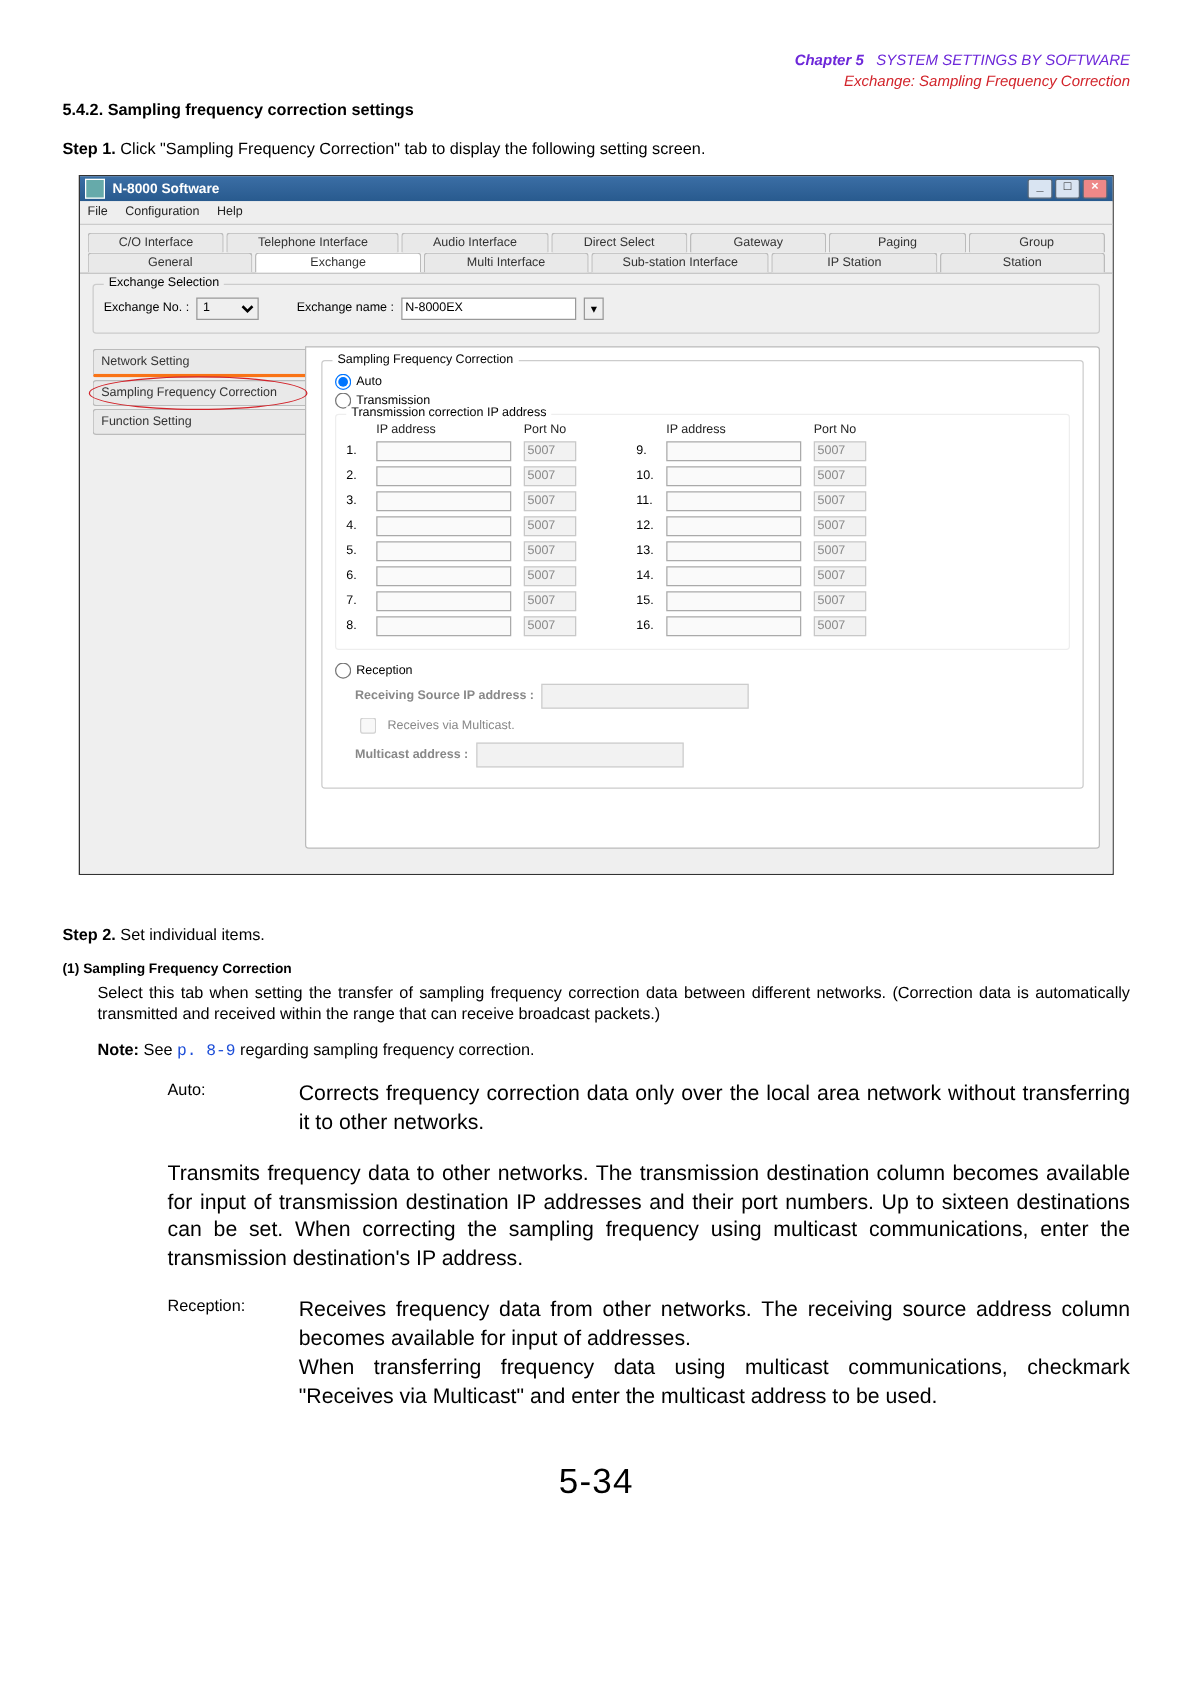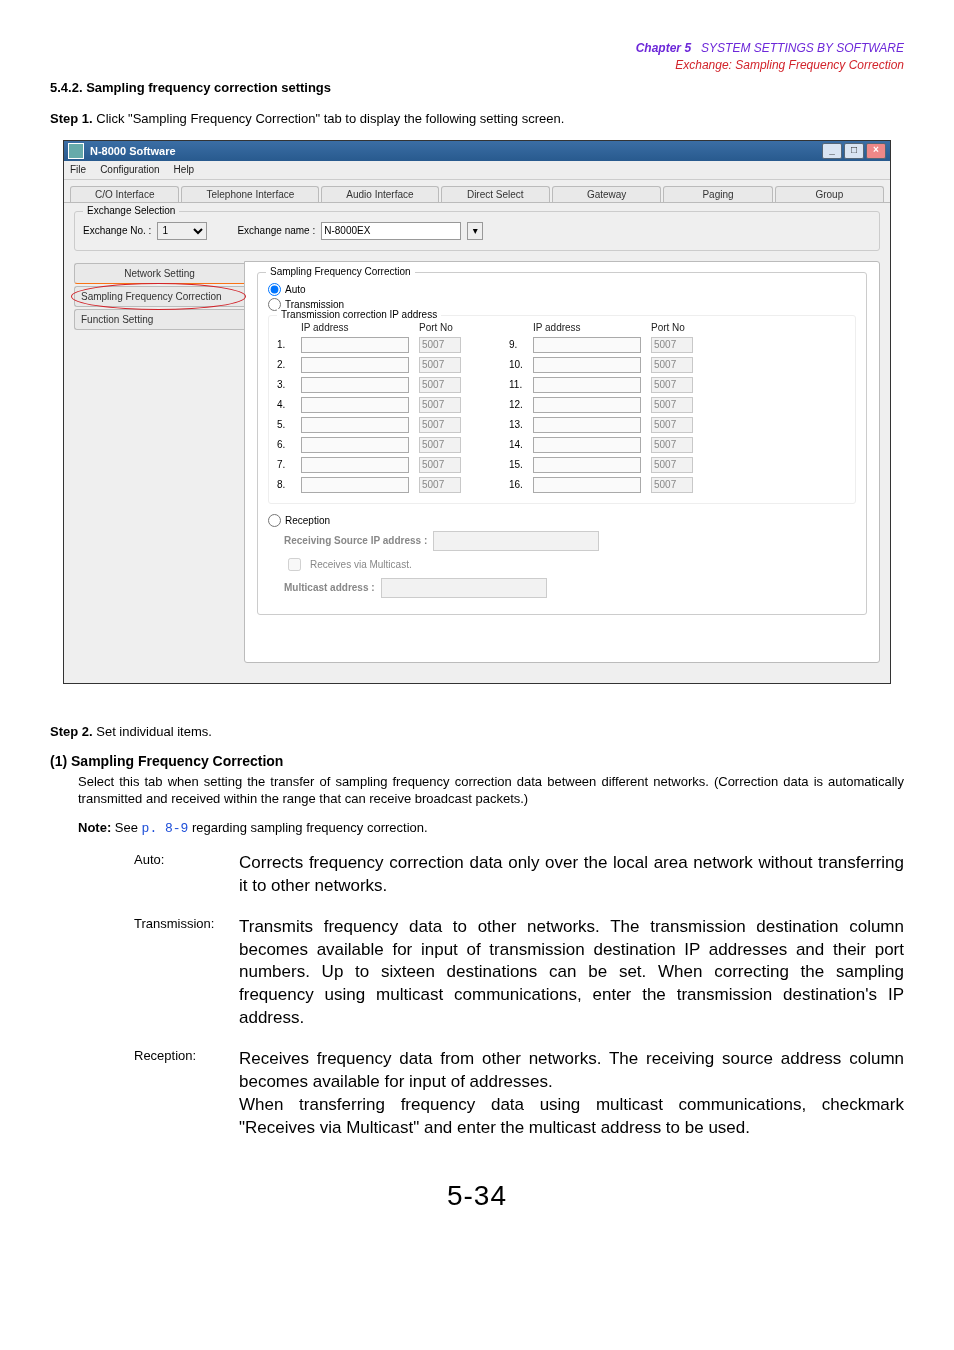--- a/index.html
+++ b/index.html
@@ -113,21 +113,21 @@
   .body-flex { display:flex; }
   .lefttabs { width:170px; display:flex; flex-direction:column; gap:2px; padding-top:2px; }
   .sidetab {
     border:1px solid #bbb; border-right:none;
     background:#e9e9e9;
     padding: 4px 6px;
     border-radius: 3px 0 0 3px;
     color:#333;
     font-size:10px;
   }
-  .sidetab.top { border-bottom:1px solid #f97316;text-align:center; }
+  .sidetab.top { border-bottom:3px solid #f97316; }
   .sidetab.active {
     position:relative;
   }
   .sidetab.active .ellipse {
     position:absolute; left:-4px; top:-4px; right:-2px; bottom:-4px;
     border:1.5px solid #d2232a; border-radius: 50% / 50%;
     pointer-events:none;
   }
 
   .rightpane {
@@ -166,21 +166,21 @@
 
   .recv-block .field-row { margin:4px 0; display:flex; align-items:center; gap:6px; }
   .recv-block .field-row label { font-size:10px; color:#888; }
   .recv-block input[type=text].dis { width:160px; height:16px; border:1px solid #ccc; background:#f2f2f2; font-size:10px; }
   .recv-block .chk-row label { color:#888; }
   .recv-block .bold-dis { font-weight:bold; color:#888; }
 
   
   .step2 { font-size:13px; margin: 10px 0 14px 0; }
   .step2 .step { font-weight: bold; }
-  .subhead { font-size:14px; font-weight:bold; margin-bottom:4px; }
+  .subhead { font-size:11px; font-weight:bold; margin-bottom:4px; }
   .para {
     font-size:13px; line-height:1.35; text-align: justify; margin: 0 0 12px 28px;
   }
   .note-line { font-size:13px; margin: 0 0 16px 28px; }
   .note-line .note { font-weight:bold; }
   .note-line .link { color:#1d4ed8;font-family:Liberation Mono, monospace; }
 
   .deflist { margin-left: 84px; margin-right: 0; }
   .defrow { display:flex; margin-bottom:18px; }
   .defrow .term { width:105px; font-size:13px; flex-shrink:0; }
@@ -226,20 +226,28 @@
     </div>
 
     <div class="tabrow">
       <div class="tab wide1">C/O Interface</div>
       <div class="tab wide1">Telephone Interface</div>
       <div class="tab wide1">Audio Interface</div>
       <div class="tab wide1">Direct Select</div>
       <div class="tab wide1">Gateway</div>
       <div class="tab wide1">Paging</div>
       <div class="tab wide1">Group</div>
+    </div>
+    <div class="tabrow compact">
+      <div class="tab wide1">General</div>
+      <div class="tab wide1 active">Exchange</div>
+      <div class="tab wide1">Multi Interface</div>
+      <div class="tab wide1">Sub-station Interface</div>
+      <div class="tab wide1">IP Station</div>
+      <div class="tab wide1">Station</div>
     </div>
 
     <div class="canvas">
       <div class="exchsel">
         <div class="legend">Exchange Selection</div>
         <div class="exchsel-row">
           <span>Exchange No. :</span>
           <select class="exchno-sel">
             <option>1</option>
           </select>
@@ -381,21 +389,20 @@
     <span class="note">Note:</span>
     <span>See </span><span class="link">p. 8-9</span><span> regarding sampling frequency correction.</span>
   </div>
 
   <div class="deflist">
     <div class="defrow">
       <div class="term">Auto:</div>
       <div class="desc">Corrects frequency correction data only over the local area network without transferring it to other networks.</div>
     </div>
     <div class="defrow">
-      <div class="term">Transmission:</div>
       <div class="desc">Transmits frequency data to other networks. The transmission destination column becomes available for input of transmission destination IP addresses and their port numbers. Up to sixteen destinations can be set. When correcting the sampling frequency using multicast communications, enter the transmission destination's IP address.</div>
     </div>
     <div class="defrow">
       <div class="term">Reception:</div>
       <div class="desc" style="white-space:pre-line;">Receives frequency data from other networks. The receiving source address column becomes available for input of addresses.
 When transferring frequency data using multicast communications, checkmark "Receives via Multicast" and enter the multicast address to be used.</div>
     </div>
   </div>
 
   <div class="pageno">5-34</div>

